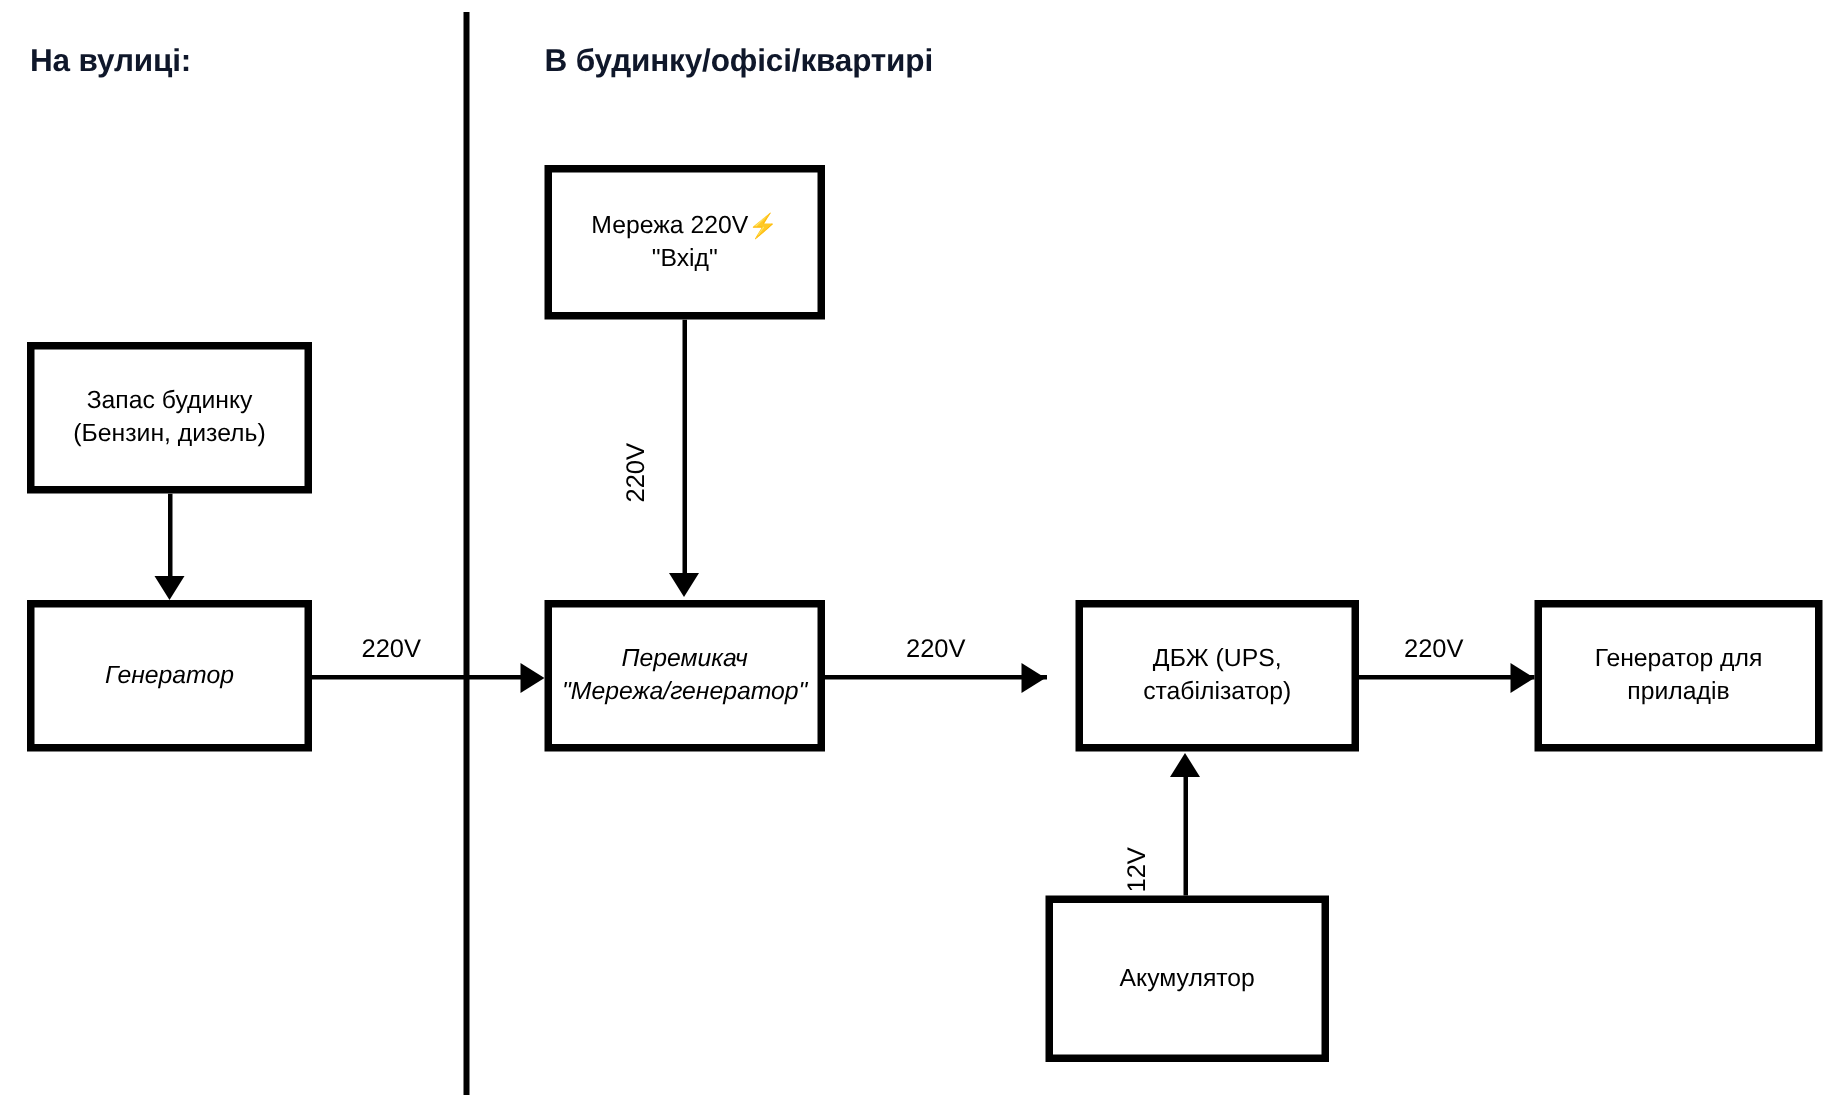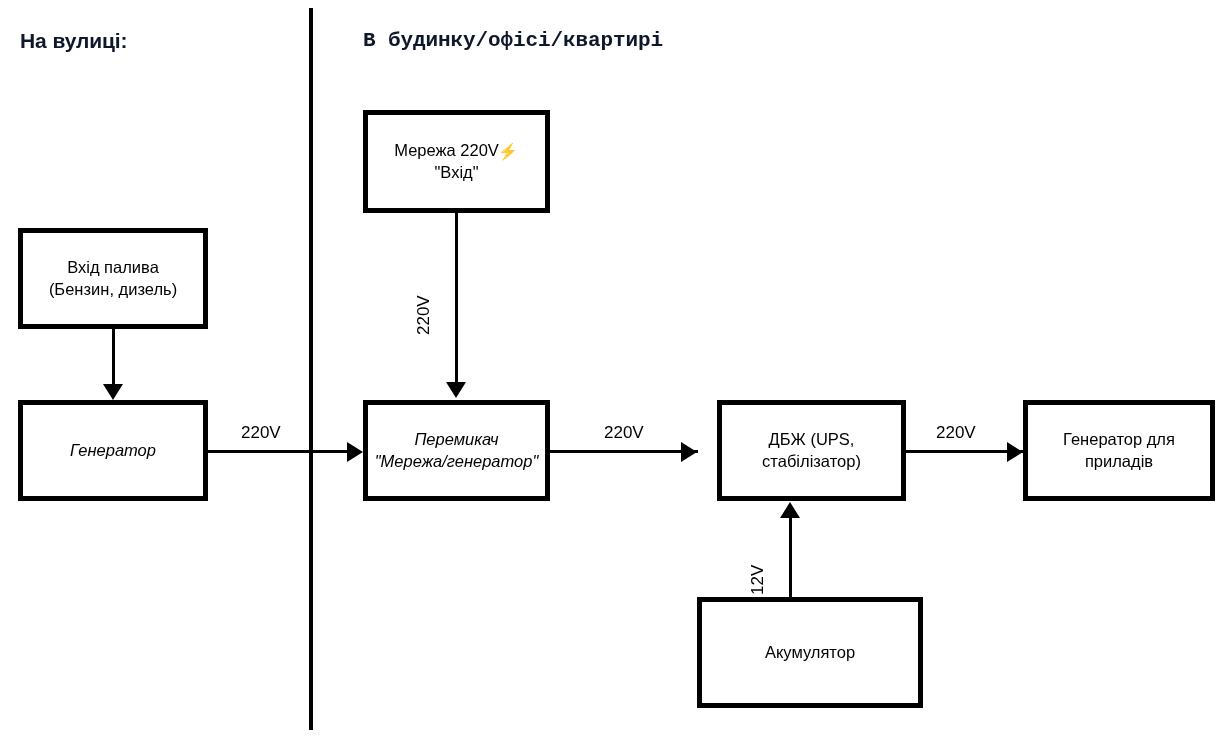--- a/index.html
+++ b/index.html
@@ -19,21 +19,21 @@
   
   .section-header {
     position: absolute;
     font-size: 21px;
     font-weight: bold;
     color: #0f172a;
     white-space: nowrap;
     letter-spacing: -0.1px;
   }
   #hdr-outside { left: 20px;  top: 29px; }
-  #hdr-inside  { left: 363px; top: 29px; font-family: Liberation Mono, monospace; }
+  #hdr-inside  { left: 363px; top: 29px; }
 
   
   #divider {
     position: absolute;
     left: 309px;
     top: 8px;
     width: 4px;
     height: 722px;
     background: #000000;
   }
@@ -55,21 +55,21 @@
     z-index: 3;
   }
   .node .txt { display: block; }
 
   #node-fuel      { left: 18px;  top: 228px; width: 190px; height: 101px; }
   #node-generator { left: 18px;  top: 400px; width: 190px; height: 101px; font-style: italic; }
   #node-grid      { left: 363px; top: 110px; width: 187px; height: 103px; }
   #node-switch    { left: 363px; top: 400px; width: 187px; height: 101px; font-style: italic; }
   #node-ups       { left: 697px; top: 400px; width: 189px; height: 101px; margin-left: 20px; }
   #node-extension { left: 1023px;top: 400px; width: 192px; height: 101px; }
-  #node-battery   { left: 697px; top: 597px; width: 226px; height: 111px; }
+  #node-battery   { left: 697px; top: 597px; width: 189px; height: 111px; }
 
   .bolt {
     color: #f2b50a;
     font-size: 16px;
     display: inline-block;
     transform: translateY(1px);
   }
 
   
   .line-h {
@@ -130,21 +130,21 @@
 
 <div id="canvas">
 
   <div id="hdr-outside" class="section-header">На вулиці:</div>
   <div id="hdr-inside" class="section-header">В будинку/офісі/квартирі</div>
 
   <div id="divider"></div>
 
   <div id="node-fuel" class="node">
     <span>
-      <span class="txt">Вхід палива</span>
+      <span class="txt">Запас будинку</span>
       <span class="txt">(Бензин, дизель)</span>
     </span>
   </div>
 
   <div id="node-generator" class="node">
     <span>
       <span class="txt">Генератор</span>
     </span>
   </div>
 

